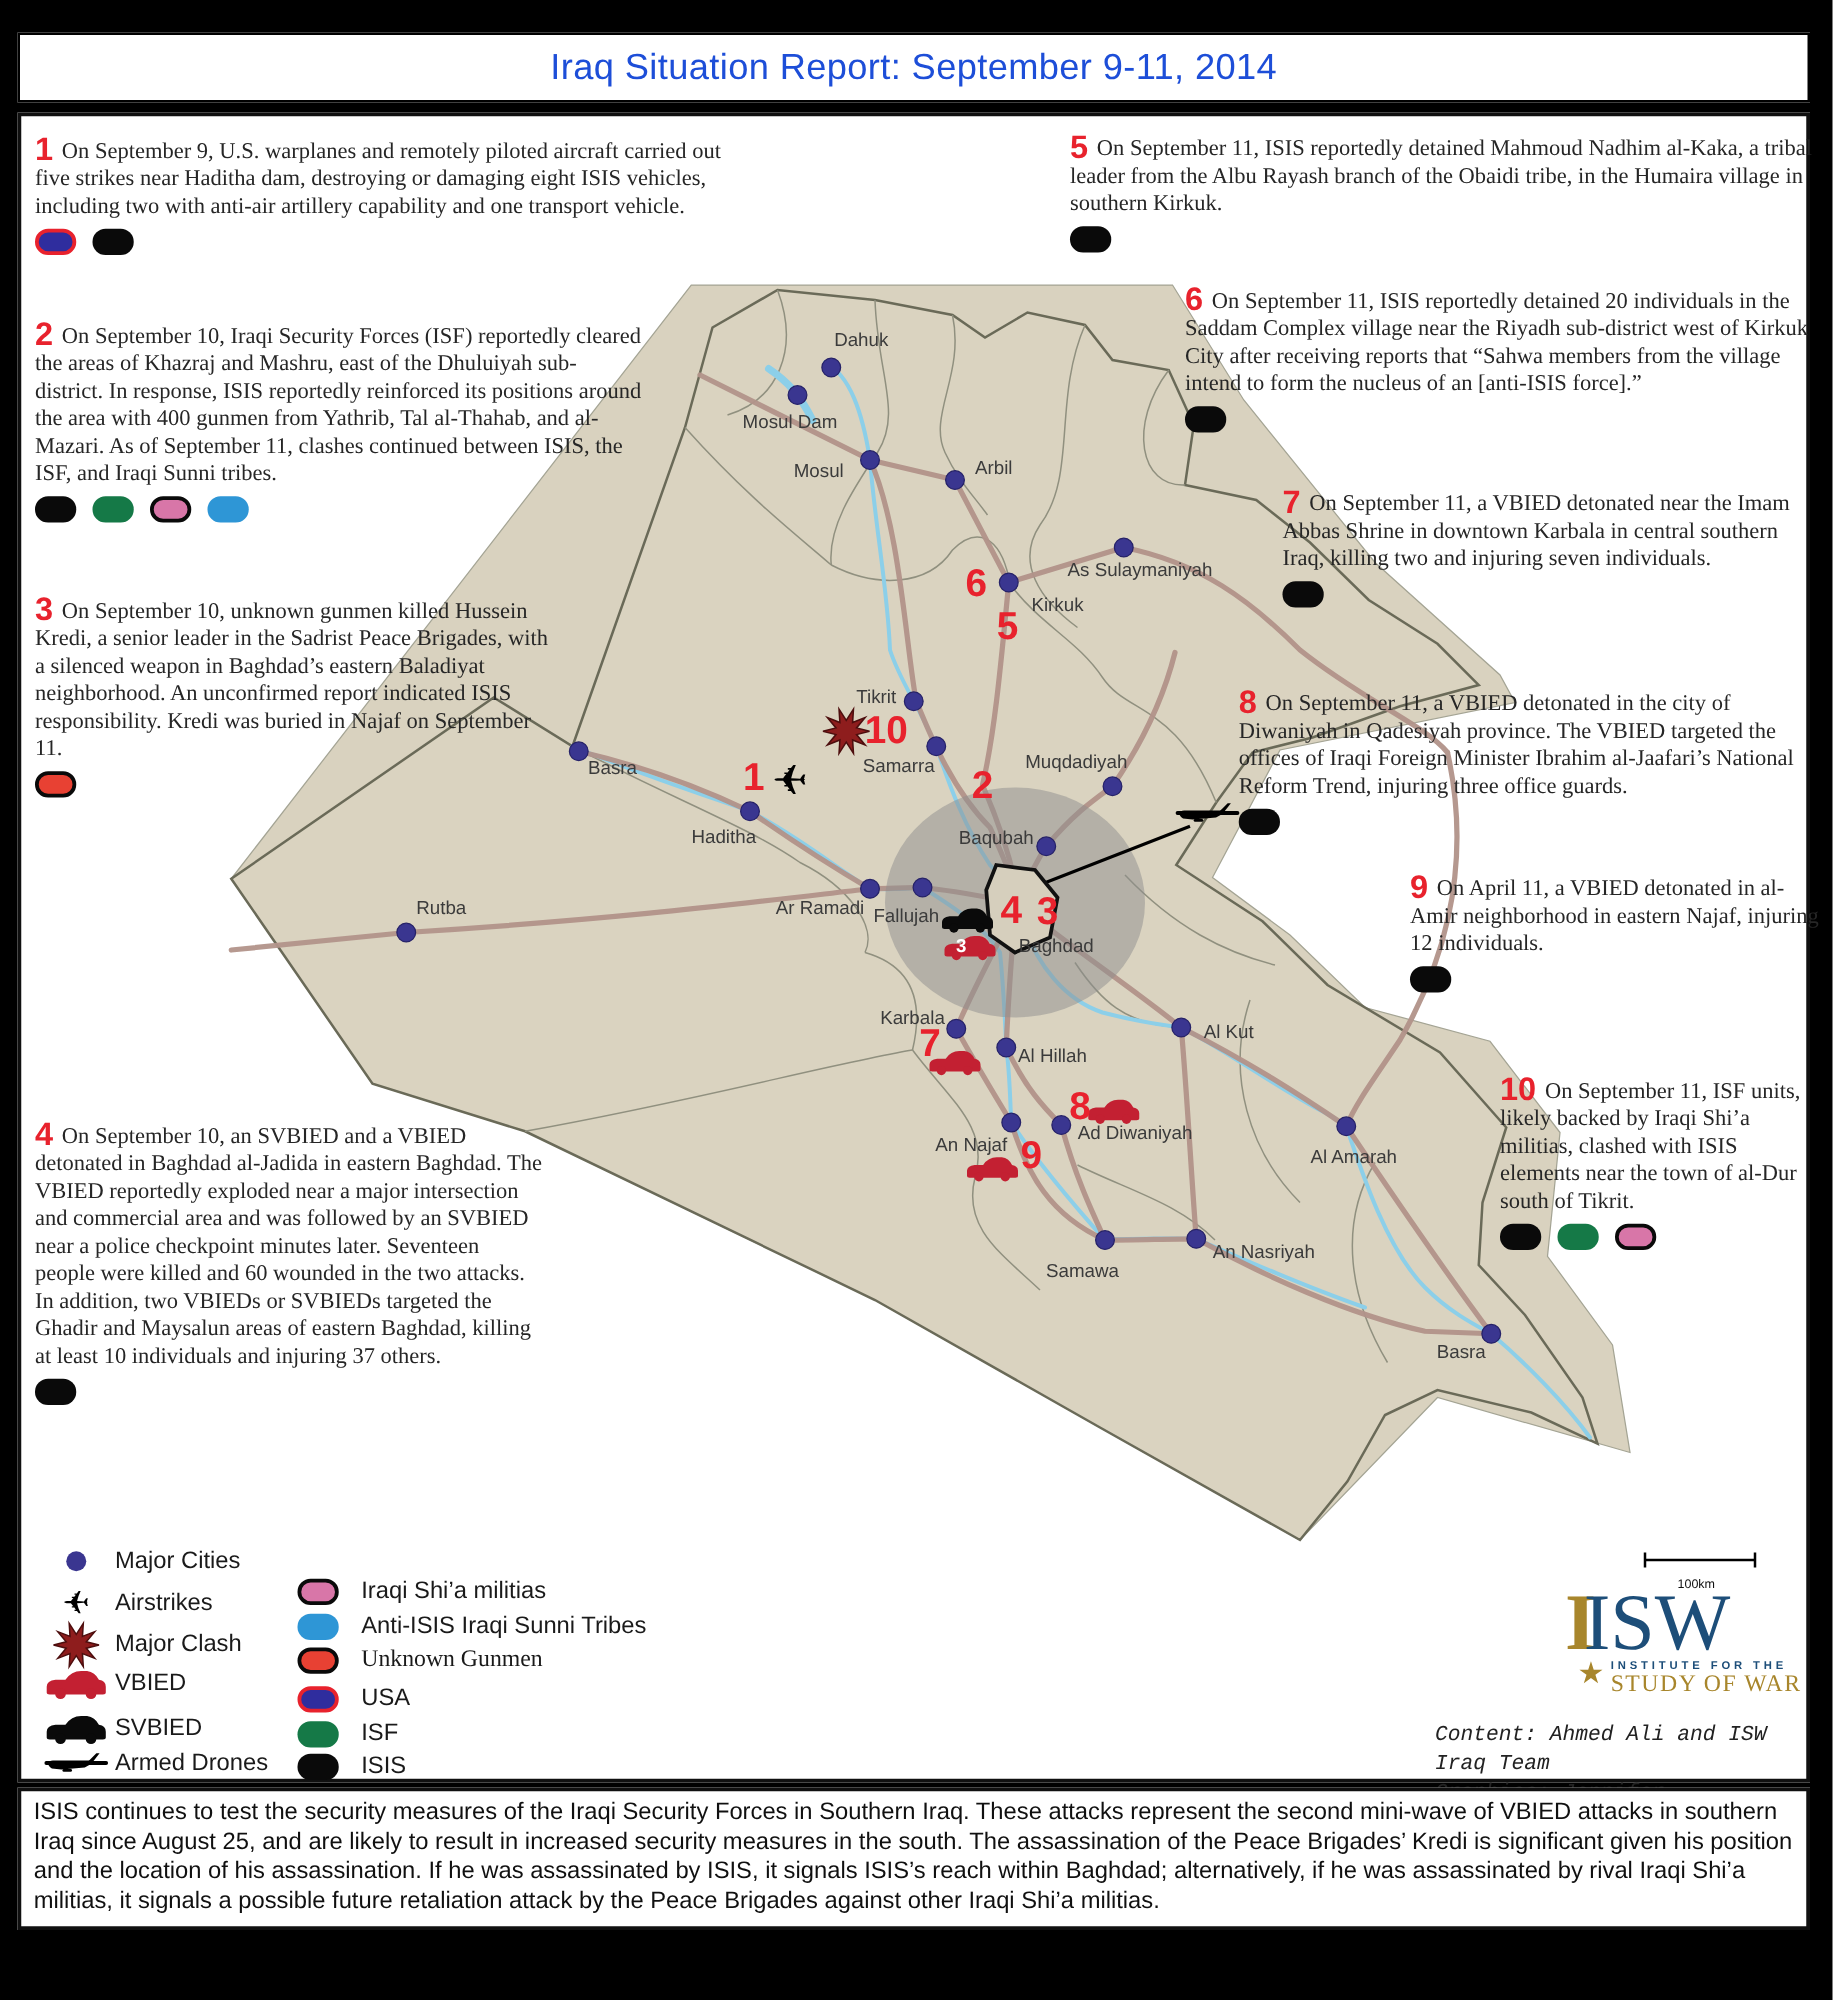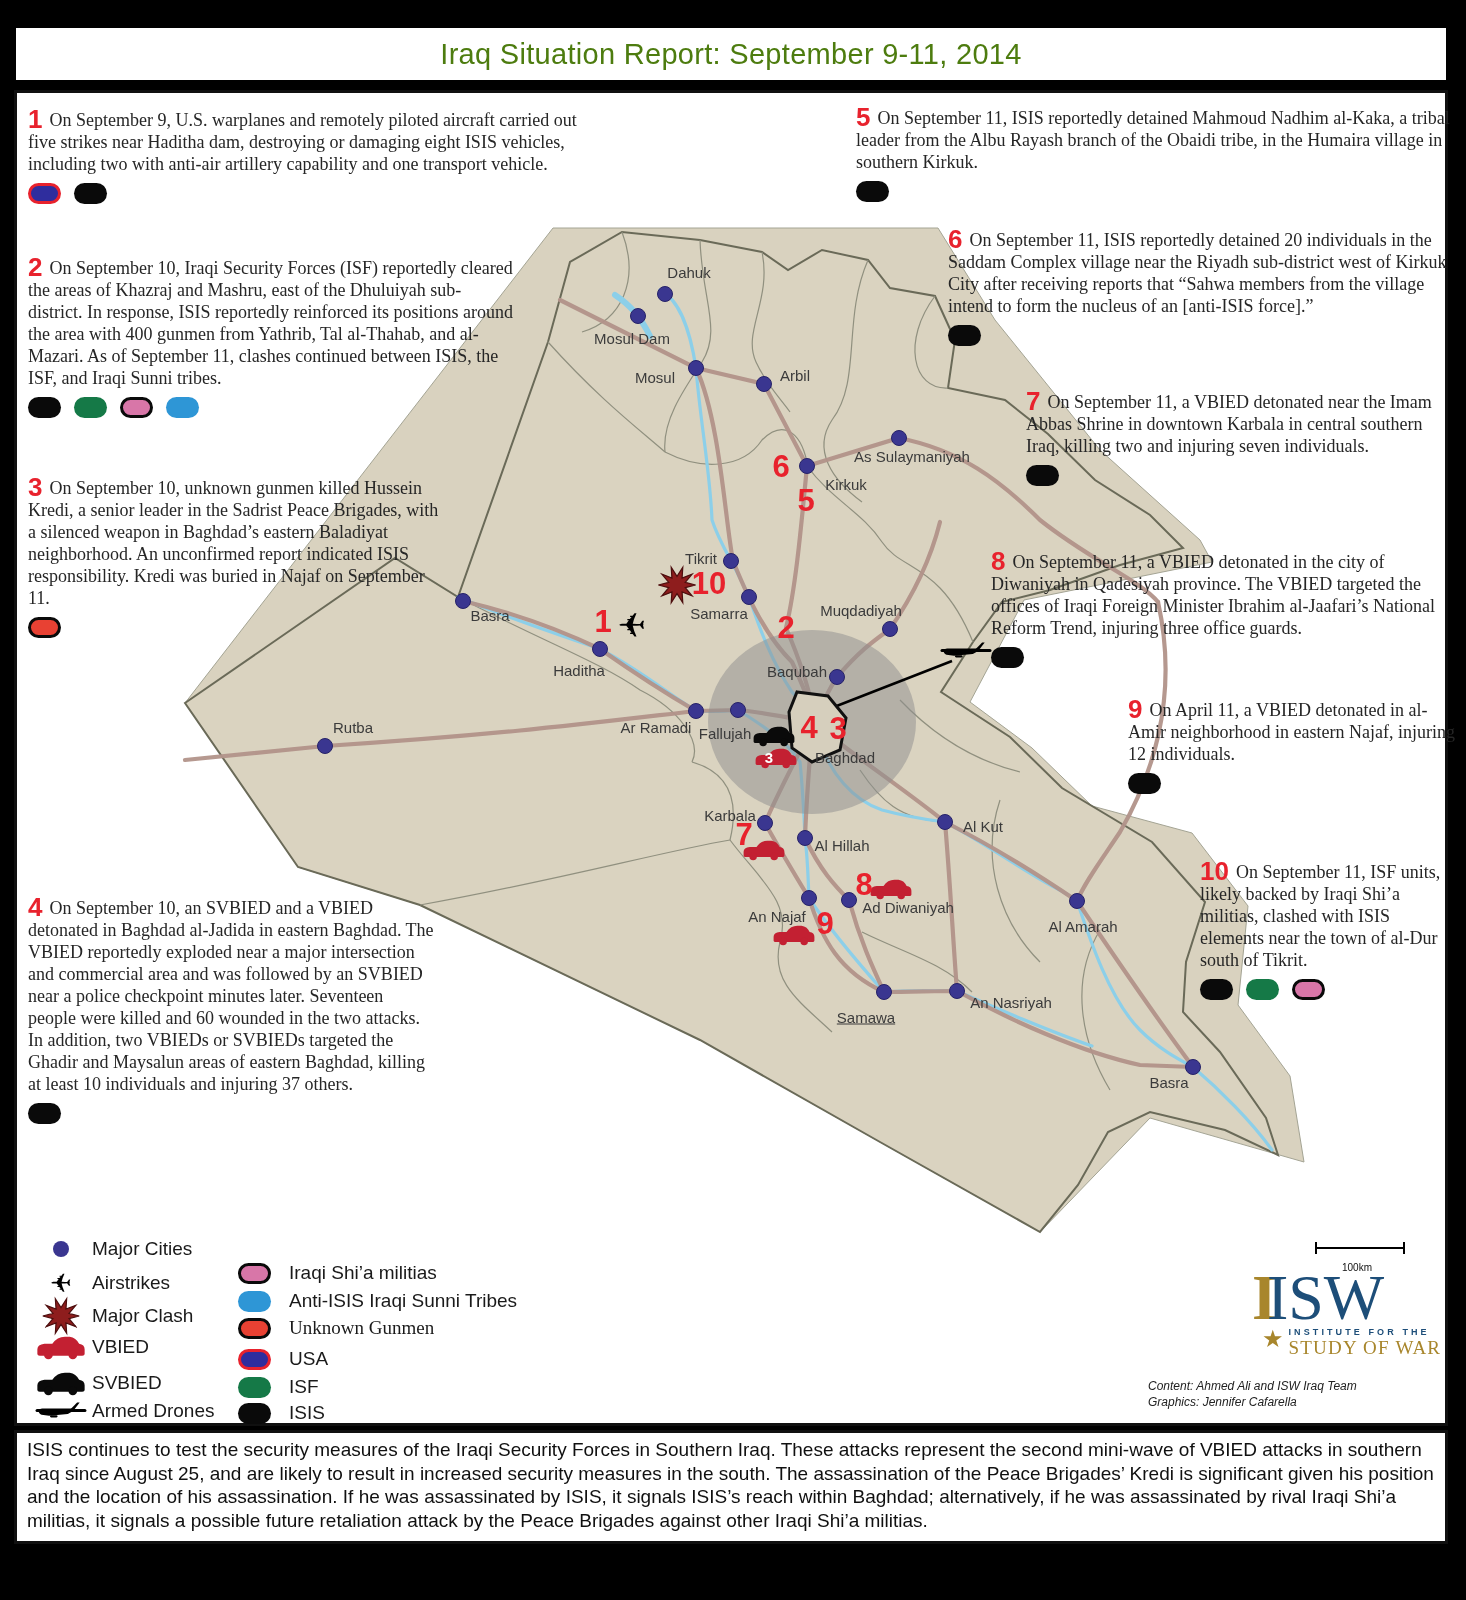--- a/index.html
+++ b/index.html
@@ -5,21 +5,21 @@
   * { box-sizing: border-box; }
   html,body { margin:0; padding:0; }
   body {
     width:1466px; height:1600px; position:relative; background:#000;
     font-family:"Liberation Sans", sans-serif; overflow:hidden;
   }
   .panel { position:absolute; background:#fff; }
   #title-bar {
     left:14px; top:26px; width:1434px; height:56px; border:2px solid #000;
     display:flex; align-items:center; justify-content:center;
-    font-size:29px; color:#4d7c0f; letter-spacing:.3px; z-index:1;
+    font-size:29px; color:#1d4ed8; letter-spacing:.3px; z-index:1;
   }
   #main-panel { left:14px; top:90px; width:1434px; height:1336px; border:3px solid #101010; z-index:1; }
   #summary-band {
     left:14px; top:1430px; width:1434px; height:114px; border:3px solid #101010;
     padding:5px 10px; font-size:19px; line-height:1.24; color:#101010; z-index:3;
   }
   #map-svg { position:absolute; left:0; top:0; z-index:2; pointer-events:none; }
 
   .note {
     position:absolute; z-index:3; font-family:"Liberation Serif", serif;
@@ -70,21 +70,21 @@
   #isw-logo { position:absolute; left:1252px; top:1272px; z-index:3; }
   .isw-top { display:flex; align-items:flex-end; font-family:"Liberation Serif", serif; line-height:.8; }
   .isw-gold-i { color:#a8862c; font-size:64px; font-weight:bold; margin-right:-10px; }
   .isw-blue { color:#1d4e79; font-size:64px; }
   .isw-bottom { display:flex; margin-top:4px; margin-left:10px; }
   .isw-star { color:#a8862c; font-size:24px; line-height:1; margin-right:5px; }
   .isw-line1 { color:#1d4e79; font-size:9px; font-weight:bold; letter-spacing:3.1px; }
   .isw-line2 { color:#a8862c; font-size:19px; font-family:"Liberation Serif", serif; letter-spacing:1.2px; }
 
   #credits { position:absolute; left:1148px; top:1378px; width:280px; z-index:3;
-    font-family:Liberation Sans, sans-serif; font-style:italic; font-size:12px; color:#222;
+    font-family:Liberation Mono, monospace; font-style:italic; font-size:17px; color:#222;
     line-height:1.35; }
 </style>
 </head>
 <body>
 
 <div class="panel" id="title-bar">
   <span>Iraq Situation Report: September 9-11, 2014</span>
 </div>
 <div class="panel" id="main-panel"></div>
 
@@ -286,21 +286,21 @@
 <span class="city-label" style="left:353px; top:727px;">Rutba</span>
 <span class="city-label" style="left:656px; top:727px;">Ar Ramadi</span>
 <span class="city-label" style="left:725px; top:733px;">Fallujah</span>
 <span class="city-label" style="left:845px; top:757px;">Baghdad</span>
 <span class="city-label" style="left:730px; top:815px;">Karbala</span>
 <span class="city-label" style="left:842px; top:845px;">Al Hillah</span>
 <span class="city-label" style="left:983px; top:826px;">Al Kut</span>
 <span class="city-label" style="left:777px; top:916px;">An Najaf</span>
 <span class="city-label" style="left:908px; top:907px;">Ad Diwaniyah</span>
 <span class="city-label" style="left:1083px; top:926px;">Al Amarah</span>
-<span class="city-label" style="left:866px; top:1017px;text-decoration:underline;">Samawa</span>
+<span class="city-label" style="left:866px; top:1017px;">Samawa</span>
 <span class="city-label" style="left:1011px; top:1002px;">An Nasriyah</span>
 <span class="city-label" style="left:1169px; top:1082px;">Basra</span>
 
 <span class="map-num" style="left:603px; top:622px;">1</span>
 <span class="map-num" style="left:786px; top:628px;">2</span>
 <span class="map-num" style="left:838px; top:729px;">3</span>
 <span class="map-num" style="left:809px; top:728px;">4</span>
 <span class="map-num" style="left:806px; top:501px;">5</span>
 <span class="map-num" style="left:781px; top:467px;">6</span>
 <span class="map-num" style="left:744px; top:835px;">7</span>

